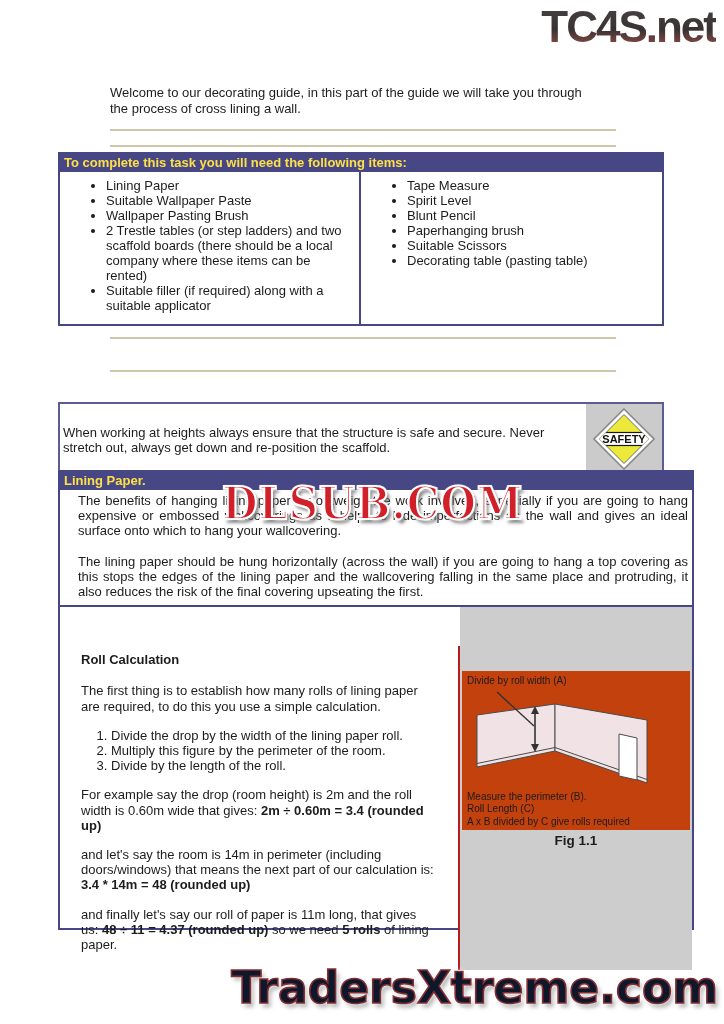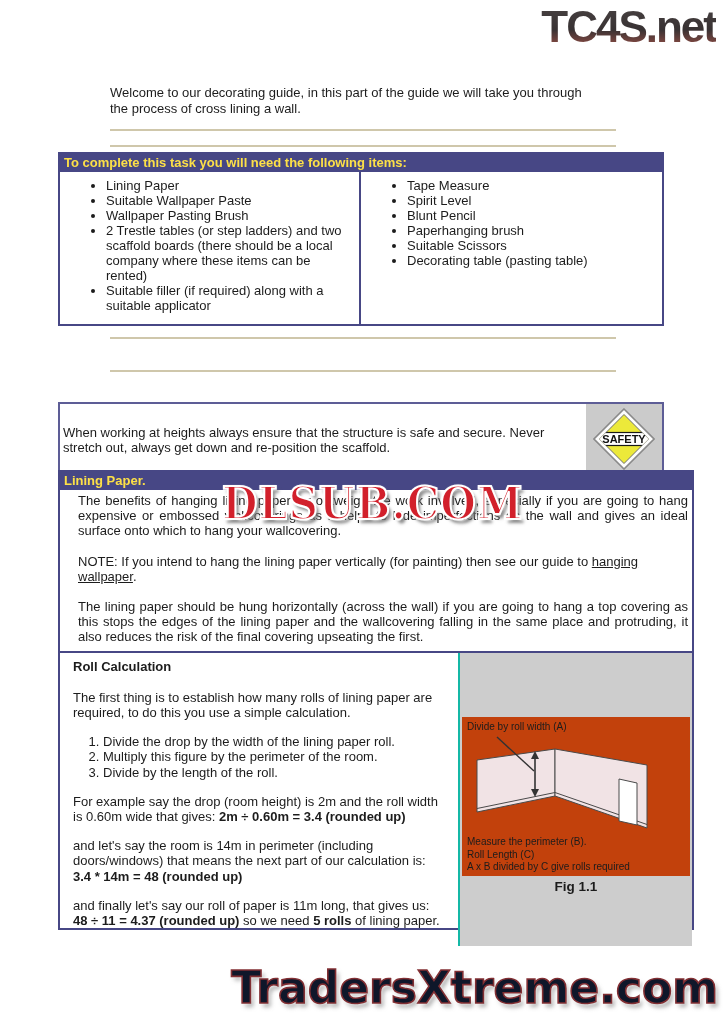--- a/index.html
+++ b/index.html
@@ -38,21 +38,21 @@
   
   .safety-box{position:absolute;left:58px;top:375px;width:606px;height:76px;border:2px solid #5d5d96;box-sizing:border-box;display:flex;margin-top:27px;}
   .safety-text{flex:1;display:flex;align-items:center;padding:2px 4px 2px 3px;line-height:15.5px;}
   .safety-cell{width:76px;background:#cbcbcb;display:flex;align-items:center;justify-content:center;}
   
   .main-section{position:absolute;left:58px;top:470px;width:636px;height:460px;border:2px solid #474785;box-sizing:border-box;display:flex;flex-direction:column;}
   .lining-body{padding:3px 4px 0 18px;line-height:15.2px;}
   .lining-body p{margin:0 0 15px 0;}
   .lining-body .just{text-align:justify;}
   .calc-row{flex:1;display:flex;border-top:2px solid #474785;}
-  .calc-cell{width:400px;box-sizing:border-box;border-right:2px solid #14b8a6;padding:4px 13px;line-height:15.2px;}
+  .calc-cell{width:400px;box-sizing:border-box;border-right:2px solid #b91c1c;padding:4px 21px;line-height:15.2px;margin-top:39px;}
   .calc-cell p{margin:0 0 14px 0;}
   .calc-cell ol{margin:0 0 14px 0;padding-left:30px;}
   .calc-cell li{line-height:15.2px;}
   .calc-title{font-weight:bold;margin:2px 0 16px 0;}
   .fig-cell{flex:1;background:#cdcdcd;}
   .fig-panel{margin:64px 2px 0 2px;background:#c2410c;padding:4px 5px 2px 5px;}
   .fig-small{font-size:10px;line-height:12.5px;}
   .fig-caption{text-align:center;font-weight:bold;margin-top:3px;font-size:13.5px;}
   
   .watermark{
@@ -121,21 +121,20 @@
         <text x="31" y="35" text-anchor="middle" font-family="Liberation Sans, sans-serif" font-size="11" font-weight="bold" fill="#111111">SAFETY</text>
       </svg>
     </span>
   </div>
 </div>
 
 <div class="main-section">
   <div class="navybar">Lining Paper.</div>
   <div class="lining-body">
     <p class="just">The benefits of hanging lining paper far outweigh the work involved, especially if you are going to hang expensive or embossed wallcoverings as it helps to hide imperfections on the wall and gives an ideal surface onto which to hang your wallcovering.</p>
-    <p><span>NOTE: If you intend to hang the lining paper vertically (for painting) then see our guide to </span><u>hanging wallpaper</u><span>.</span></p>
     <p class="just" style="margin-bottom:6px">The lining paper should be hung horizontally (across the wall) if you are going to hang a top covering as this stops the edges of the lining paper and the wallcovering falling in the same place and protruding, it also reduces the risk of the final covering upseating the first.</p>
   </div>
   <div class="calc-row">
     <div class="calc-cell">
       <div class="calc-title">Roll Calculation</div>
       <p>The first thing is to establish how many rolls of lining paper are required, to do this you use a simple calculation.</p>
       <ol>
         <li>Divide the drop by the width of the lining paper roll.</li>
         <li>Multiply this figure by the perimeter of the room.</li>
         <li>Divide by the length of the roll.</li>

